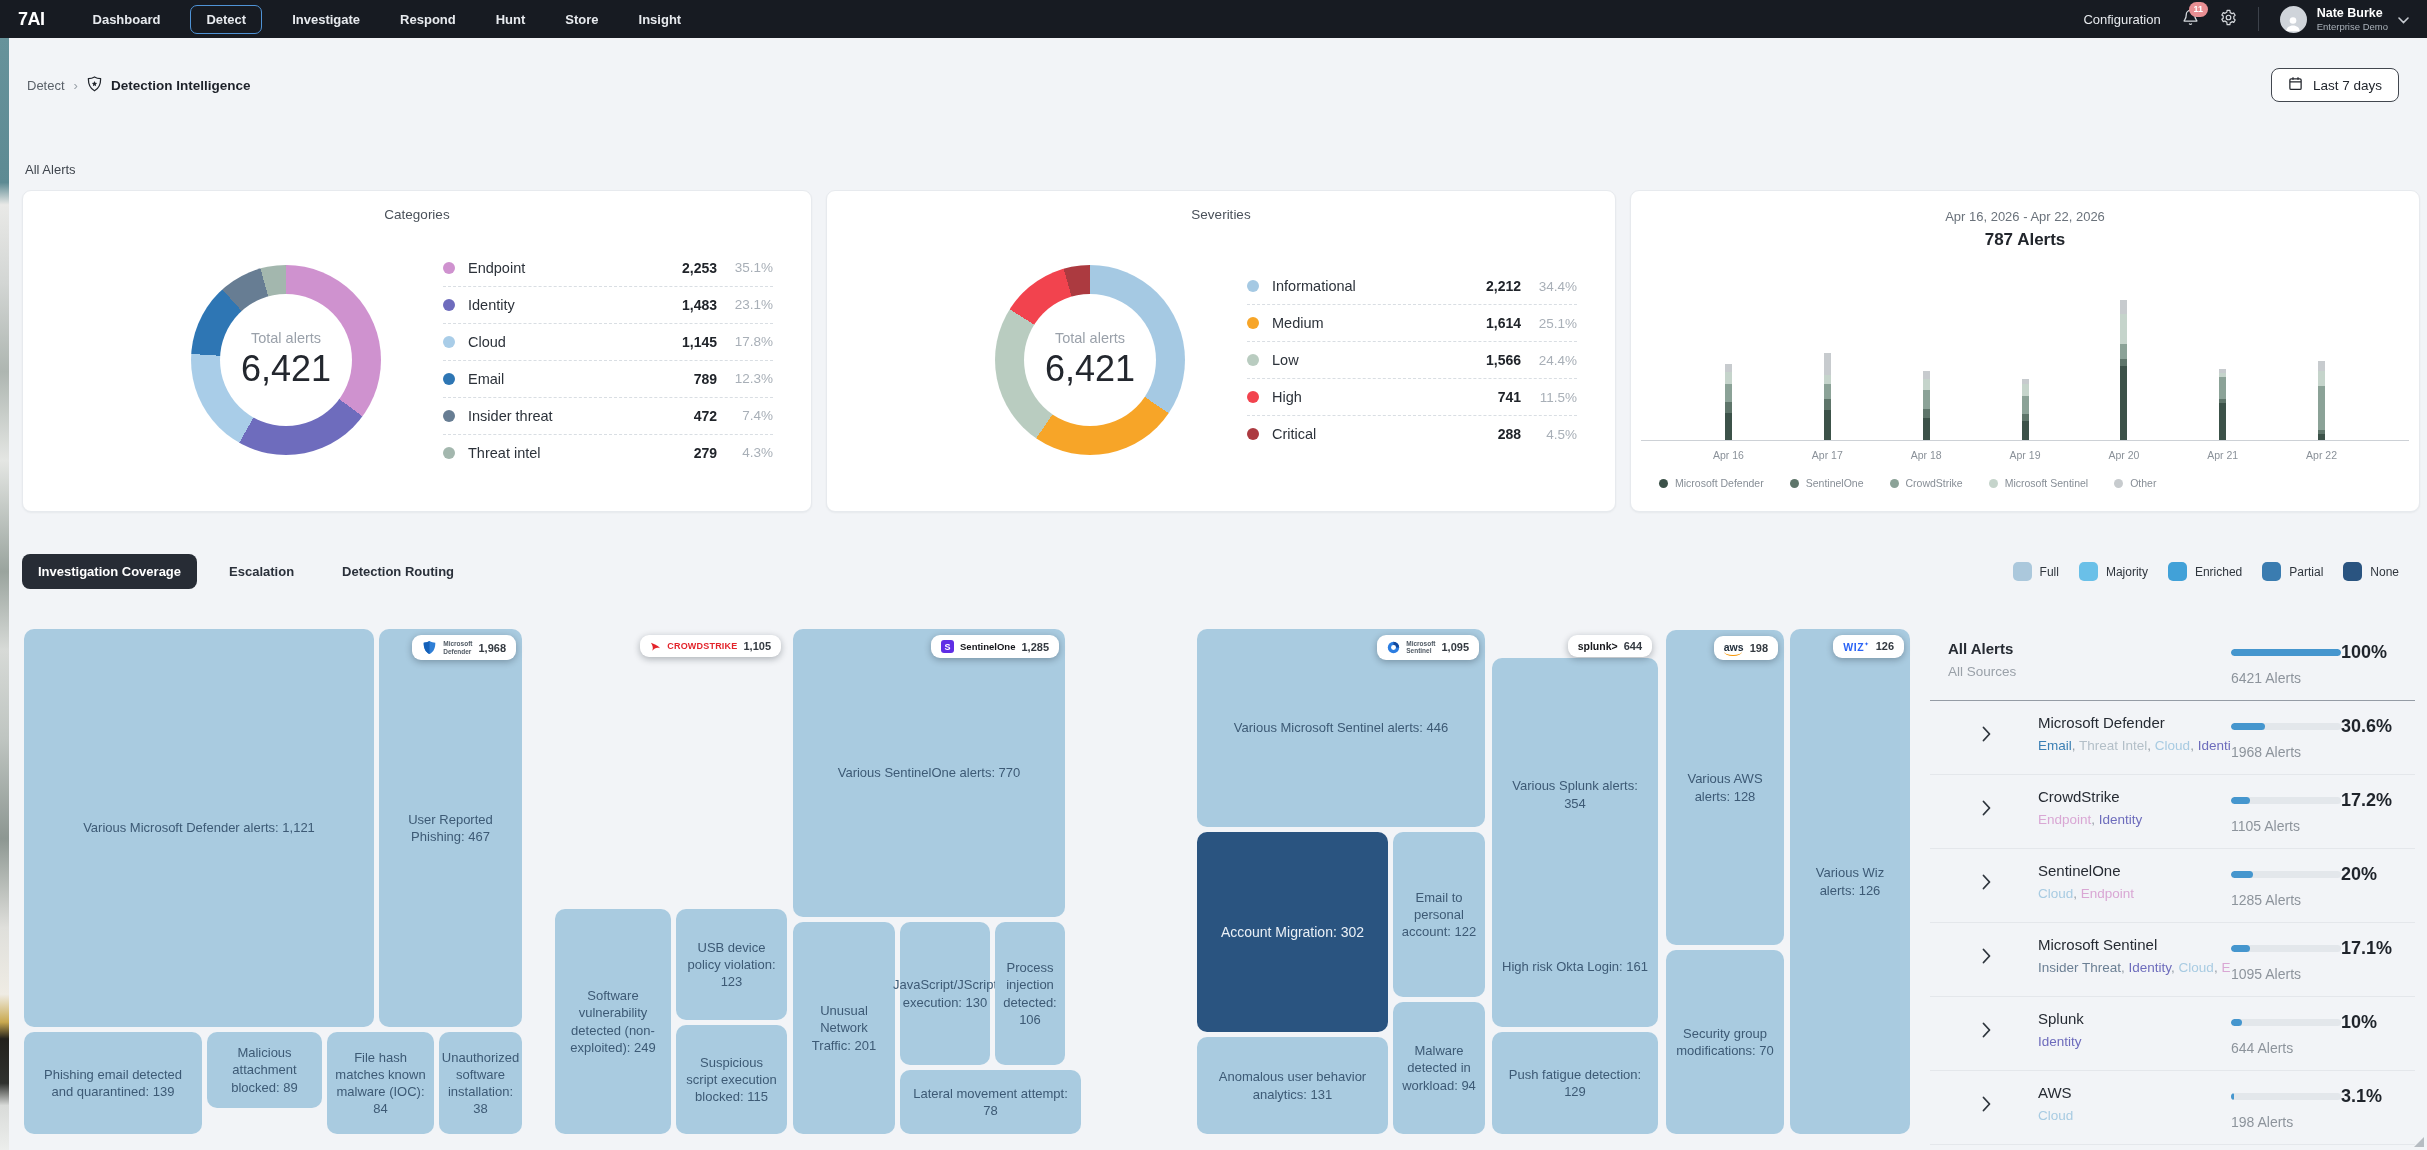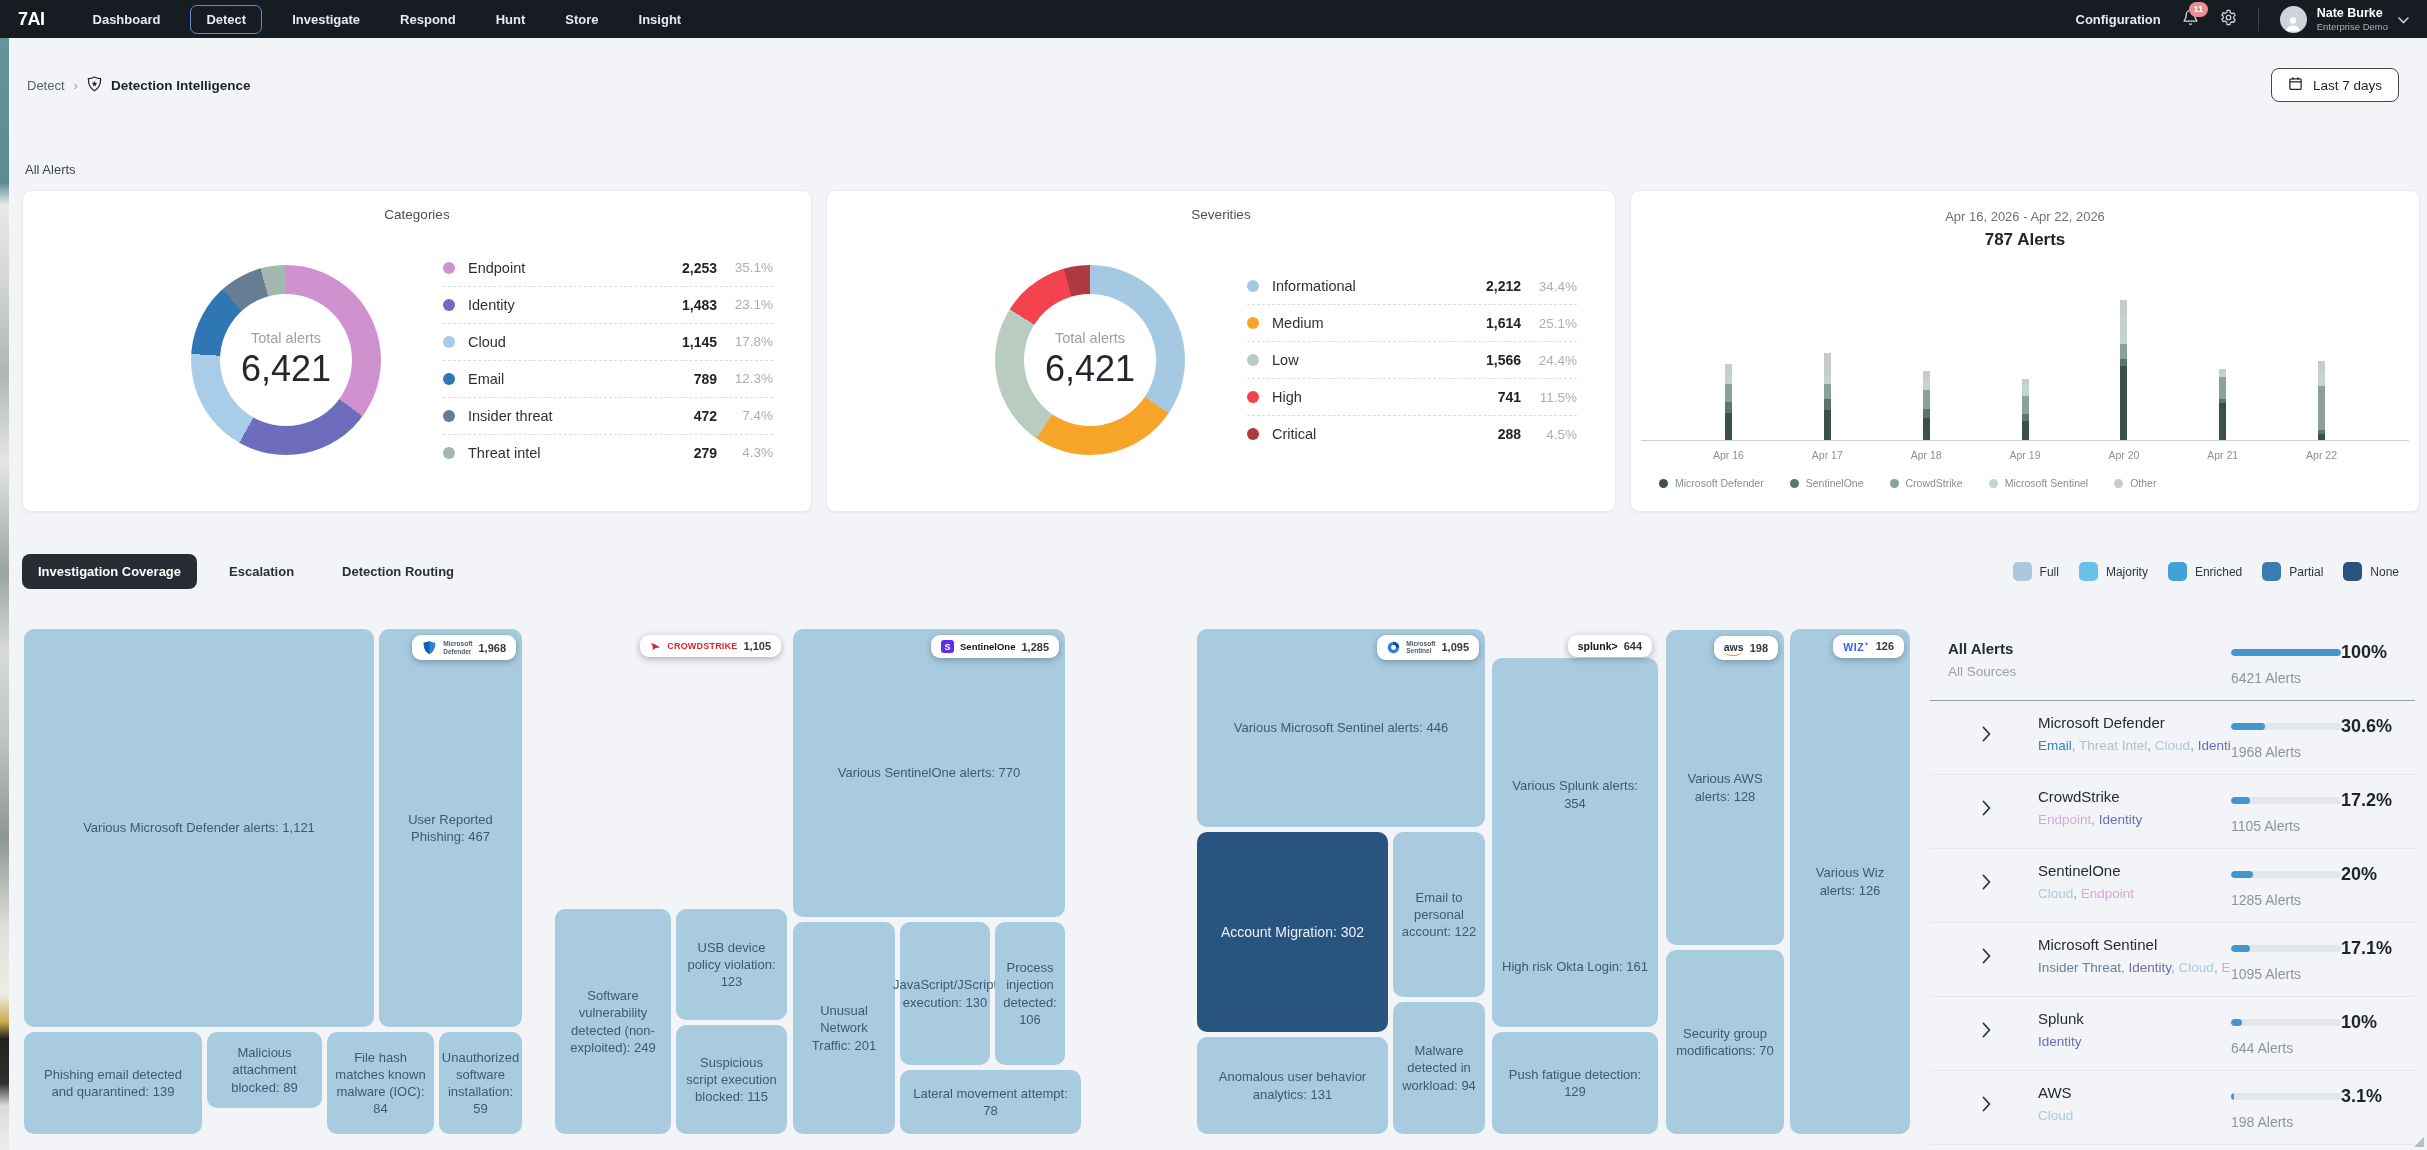--- a/index.html
+++ b/index.html
@@ -6,21 +6,21 @@
   body{width:2427px;height:1150px;overflow:hidden;background:#f2f4f7;
        font-family:"Liberation Sans","DejaVu Sans",sans-serif;color:#22262d;position:relative}
 
   
   .topnav{height:38px;background:#171b22;display:flex;align-items:center;padding:0 18px;position:relative;z-index:6}
   .logo{color:#fff;font-weight:900;font-size:18px;letter-spacing:-.5px;margin-right:48px}
   .nav-items{display:flex;align-items:center}
   .nav-item{color:#e7eaee;font-size:13px;font-weight:600;margin-right:40px;padding:6px 0;cursor:pointer;white-space:nowrap}
   .nav-item.active{border:1.5px solid #4f93d6;border-radius:7px;padding:6px 15px;margin-right:30px;margin-left:-10px}
   .nav-right{margin-left:auto;display:flex;align-items:center;gap:21px}
-  .config{color:#e7eaee;font-size:13px;font-weight:700;cursor:pointer}
+  .config{color:#e7eaee;font-size:13px;font-weight:400;cursor:pointer}
   .icon-btn{position:relative;display:flex;align-items:center;cursor:pointer}
   .notif-badge{position:absolute;top:-7px;right:-9px;background:#e98f93;color:#fff;font-size:9px;font-weight:700;
                min-width:15px;height:15px;border-radius:8px;display:flex;align-items:center;justify-content:center;padding:0 2px}
   .nav-divider{width:1px;height:24px;background:#3c424b}
   .user{display:flex;align-items:center;gap:10px;cursor:pointer}
   .avatar{width:27px;height:27px;border-radius:50%;background:#cfd4da;display:flex;align-items:flex-end;justify-content:center;overflow:hidden}
   .user-text{line-height:1.2}
   .user-name{color:#fff;font-size:12.5px;font-weight:600}
   .user-org{color:#aab1b9;font-size:9.5px}
 
@@ -429,21 +429,21 @@
     </div>
 </div>
 
 <div class="main-row">
   <div class="treemap" id="treemap">
       <div class="tile" style="left: 2px; top: 2px; width: 350px; height: 398px;">Various Microsoft Defender alerts: 1,121</div>
       <div class="tile" style="left: 357px; top: 2px; width: 143px; height: 398px;">User Reported Phishing: 467</div>
       <div class="tile" style="left: 2px; top: 405px; width: 178px; height: 102px;">Phishing email detected and quarantined: 139</div>
       <div class="tile" style="left: 185px; top: 405px; width: 115px; height: 76px;">Malicious attachment blocked: 89</div>
       <div class="tile" style="left: 305px; top: 405px; width: 107px; height: 102px;">File hash matches known malware (IOC): 84</div>
-      <div class="tile" style="left: 417px; top: 405px; width: 83px; height: 102px;">Unauthorized software installation: 59</div>
+      <div class="tile" style="left: 417px; top: 405px; width: 83px; height: 102px;">Unauthorized software installation: 38</div>
       <div class="badge" style="right: 1394px; top: 8px;">
         <svg width="15" height="15" viewBox="0 0 16 16">
           <path d="M8 1C6 2.2 3.8 2.8 1.8 2.9 1.8 8.6 3.4 12.6 8 15 12.6 12.6 14.2 8.6 14.2 2.9 12.2 2.8 10 2.2 8 1Z" fill="#2f7fd6"></path>
           <path d="M8 1C6 2.2 3.8 2.8 1.8 2.9 1.8 8.6 3.4 12.6 8 15Z" fill="#1460b8"></path>
         </svg>
         <span class="lg-txt2">Microsoft<br>Defender</span>
         <span class="cnt">1,968</span>
       </div>
       <div class="tile" style="left: 533px; top: 282px; width: 116px; height: 225px;">Software vulnerability detected (non-exploited): 249</div>
       <div class="tile" style="left: 654px; top: 282px; width: 111px; height: 111px;">USB device policy violation: 123</div>

